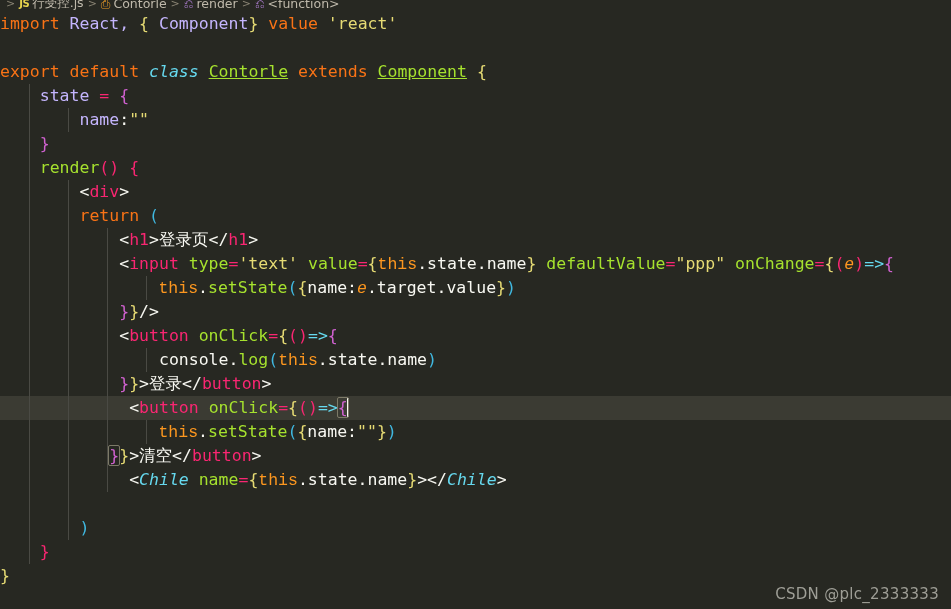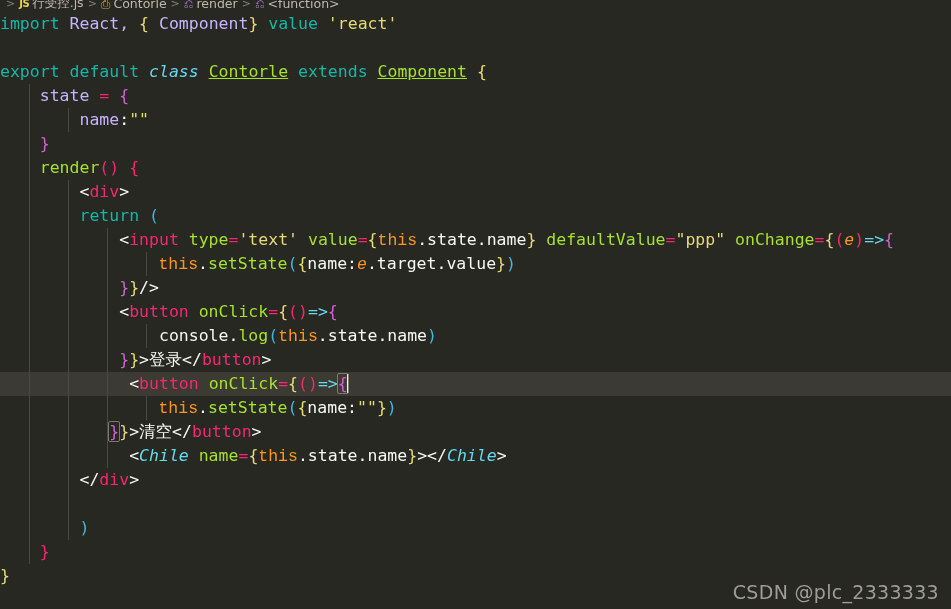--- a/index.html
+++ b/index.html
@@ -85,21 +85,21 @@
   
   .guide {
     position: absolute;
     top: 0;
     width: 1px;
     height: 24px;
     background: #4a4a44;
   }
 
   
-  .kw   { color: #14b8a6; }            
+  .kw   { color: #f97316; }            
   .kw2  { color: #66d9ef; font-style: italic; }  
   .plain{ color: #f8f8f2; }
   .ident{ color: #c4b5fd; }
   .cls  { color: #a6e22e; text-decoration: underline; }  
   .fn   { color: #a6e22e; }            
   .str  { color: #e6db74; }            
   .brace-y { color: #e6db74; }
   .brace-p { color: #f92672; }
   .brace-m { color: #d061d0; }
   .paren-p { color: #f92672; }
@@ -129,21 +129,21 @@
     margin-left: -1px;
     margin-right: -1px;
   }
 
   
   #watermark {
     position: absolute;
     right: 12px;
     bottom: 6px;
     font-family: "DejaVu Sans", "Liberation Sans", sans-serif;
-    font-size: 19px;
+    font-size: 15px;
     color: #9e9e96;
     letter-spacing: 0.3px;
   }
 </style>
 </head>
 <body>
 
 <div id="breadcrumb">
   <span class="bc-sep">&gt;</span>
   <span class="bc-item">
@@ -180,20 +180,21 @@
   <div class="line"><span class="guide" style="left:29px"></span><span class="guide" style="left:68px"></span><span class="ident">        name</span><span class="plain">:</span><span class="str">""</span></div>
 
   <div class="line"><span class="guide" style="left:29px"></span><span class="brace-m">    }</span></div>
 
   <div class="line"><span class="guide" style="left:29px"></span><span class="fn">    render</span><span class="paren-p">()</span> <span class="brace-p">{</span></div>
 
   <div class="line"><span class="guide" style="left:29px"></span><span class="guide" style="left:68px"></span><span class="tag-b">        &lt;</span><span class="tag">div</span><span class="tag-b">&gt;</span></div>
 
   <div class="line"><span class="guide" style="left:29px"></span><span class="guide" style="left:68px"></span><span class="kw">        return</span> <span class="paren-b">(</span></div>
 
+  <div class="line"><span class="guide" style="left:29px"></span><span class="guide" style="left:68px"></span><span class="guide" style="left:107px"></span><span class="tag-b">            &lt;</span><span class="tag">h1</span><span class="tag-b">&gt;</span><span class="cjk">登录页</span><span class="tag-b">&lt;/</span><span class="tag">h1</span><span class="tag-b">&gt;</span></div>
 
   <div class="line"><span class="guide" style="left:29px"></span><span class="guide" style="left:68px"></span><span class="guide" style="left:107px"></span><span class="tag-b">            &lt;</span><span class="tag">input</span> <span class="fn">type</span><span class="op">=</span><span class="str">'text'</span> <span class="fn">value</span><span class="op">=</span><span class="brace-y">{</span><span class="obj">this</span><span class="prop">.state.name</span><span class="brace-y">}</span> <span class="fn">defaultValue</span><span class="op">=</span><span class="str">"ppp"</span> <span class="fn">onChange</span><span class="op">=</span><span class="brace-y">{</span><span class="paren-p">(</span><span class="obj" style="font-style:italic">e</span><span class="paren-p">)</span><span class="arrow">=&gt;</span><span class="brace-m">{</span></div>
 
   <div class="line"><span class="guide" style="left:29px"></span><span class="guide" style="left:68px"></span><span class="guide" style="left:107px"></span><span class="guide" style="left:146px"></span><span class="obj">                this</span><span class="plain">.</span><span class="fn">setState</span><span class="paren-b">(</span><span class="brace-y">{</span><span class="plain">name:</span><span class="obj" style="font-style:italic">e</span><span class="plain">.target.value</span><span class="brace-y">}</span><span class="paren-b">)</span></div>
 
   <div class="line"><span class="guide" style="left:29px"></span><span class="guide" style="left:68px"></span><span class="guide" style="left:107px"></span><span class="brace-m">            }</span><span class="brace-y">}</span><span class="tag-b">/&gt;</span></div>
 
   <div class="line"><span class="guide" style="left:29px"></span><span class="guide" style="left:68px"></span><span class="guide" style="left:107px"></span><span class="tag-b">            &lt;</span><span class="tag">button</span> <span class="fn">onClick</span><span class="op">=</span><span class="brace-y">{</span><span class="paren-p">()</span><span class="arrow">=&gt;</span><span class="brace-m">{</span></div>
 
   <div class="line"><span class="guide" style="left:29px"></span><span class="guide" style="left:68px"></span><span class="guide" style="left:107px"></span><span class="guide" style="left:146px"></span><span class="plain">                console</span><span class="plain">.</span><span class="fn">log</span><span class="paren-b">(</span><span class="obj">this</span><span class="plain">.state.name</span><span class="paren-b">)</span></div>
@@ -201,21 +202,20 @@
   <div class="line"><span class="guide" style="left:29px"></span><span class="guide" style="left:68px"></span><span class="guide" style="left:107px"></span><span class="brace-m">            }</span><span class="brace-y">}</span><span class="tag-b">&gt;</span><span class="cjk">登录</span><span class="tag-b">&lt;/</span><span class="tag">button</span><span class="tag-b">&gt;</span></div>
 
   <div class="line current"><span class="guide" style="left:29px"></span><span class="guide" style="left:68px"></span><span class="guide" style="left:107px"></span><span class="tag-b">             &lt;</span><span class="tag">button</span> <span class="fn">onClick</span><span class="op">=</span><span class="brace-y">{</span><span class="paren-p">()</span><span class="arrow">=&gt;</span><span class="brace-m bmatch">{</span><span class="caret"></span></div>
 
   <div class="line"><span class="guide" style="left:29px"></span><span class="guide" style="left:68px"></span><span class="guide" style="left:107px"></span><span class="guide" style="left:146px"></span><span class="obj">                this</span><span class="plain">.</span><span class="fn">setState</span><span class="paren-b">(</span><span class="brace-y">{</span><span class="plain">name:</span><span class="str">""</span><span class="brace-y">}</span><span class="paren-b">)</span></div>
 
   <div class="line"><span class="guide" style="left:29px"></span><span class="guide" style="left:68px"></span><span class="guide" style="left:107px"></span><span class="plain">           </span><span class="brace-m bmatch">}</span><span class="brace-y">}</span><span class="tag-b">&gt;</span><span class="cjk">清空</span><span class="tag-b">&lt;/</span><span class="tag">button</span><span class="tag-b">&gt;</span></div>
 
   <div class="line"><span class="guide" style="left:29px"></span><span class="guide" style="left:68px"></span><span class="guide" style="left:107px"></span><span class="tag-b">             &lt;</span><span class="comp">Chile</span> <span class="fn">name</span><span class="op">=</span><span class="brace-y">{</span><span class="obj">this</span><span class="plain">.state.name</span><span class="brace-y">}</span><span class="tag-b">&gt;&lt;/</span><span class="comp">Chile</span><span class="tag-b">&gt;</span></div>
 
-  <div class="line"><span class="guide" style="left:29px"></span><span class="guide" style="left:68px"></span><span class="tag-b">        &lt;/</span><span class="tag">div</span><span class="tag-b">&gt;</span></div>
 
   <div class="line"><span class="guide" style="left:29px"></span><span class="guide" style="left:68px"></span></div>
 
   <div class="line"><span class="guide" style="left:29px"></span><span class="guide" style="left:68px"></span><span class="paren-b">        )</span></div>
 
   <div class="line"><span class="guide" style="left:29px"></span><span class="brace-p">    }</span></div>
 
   <div class="line"><span class="brace-y">}</span></div>
 
 </div>

